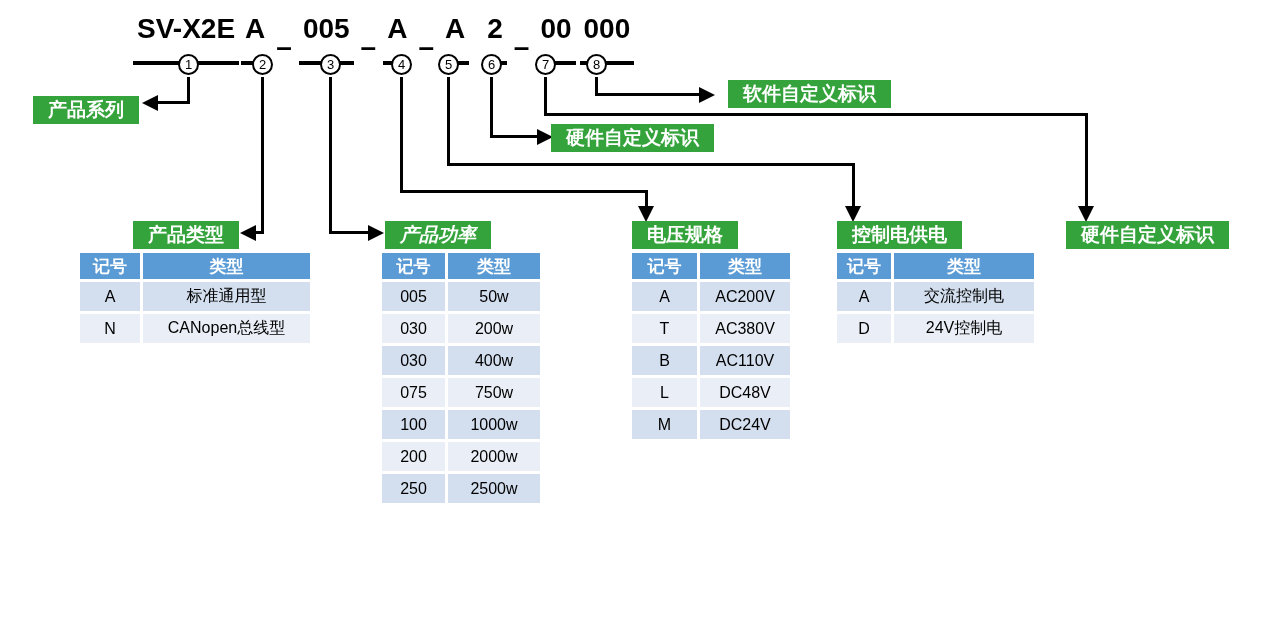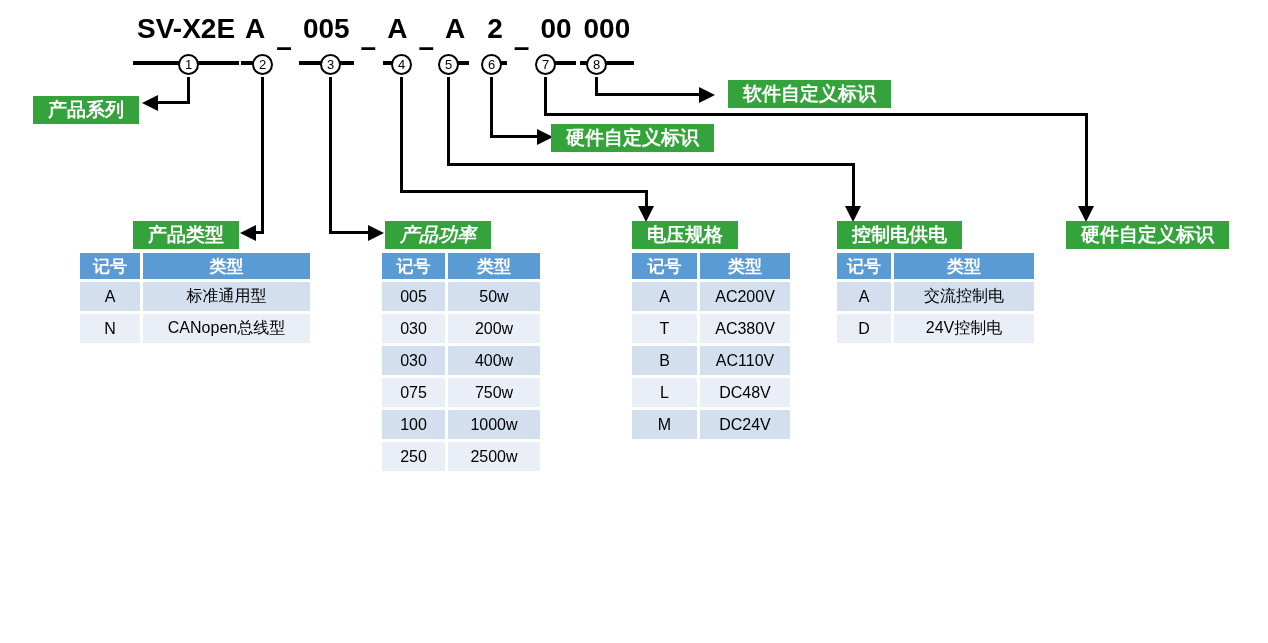--- a/index.html
+++ b/index.html
@@ -162,20 +162,24 @@
       </tr>
       <tr>
         <td>075</td>
         <td>750w</td>
       </tr>
       <tr>
         <td>100</td>
         <td>1000w</td>
       </tr>
       <tr>
+        <td>200</td>
+        <td>2000w</td>
+      </tr>
+      <tr>
         <td>250</td>
         <td>2500w</td>
       </tr>
     </tbody>
   </table>
 
   <table class="spec t-volt" style="left:629px;top:250px;">
     <thead>
       <tr>
         <th class="c-code">记号</th>

